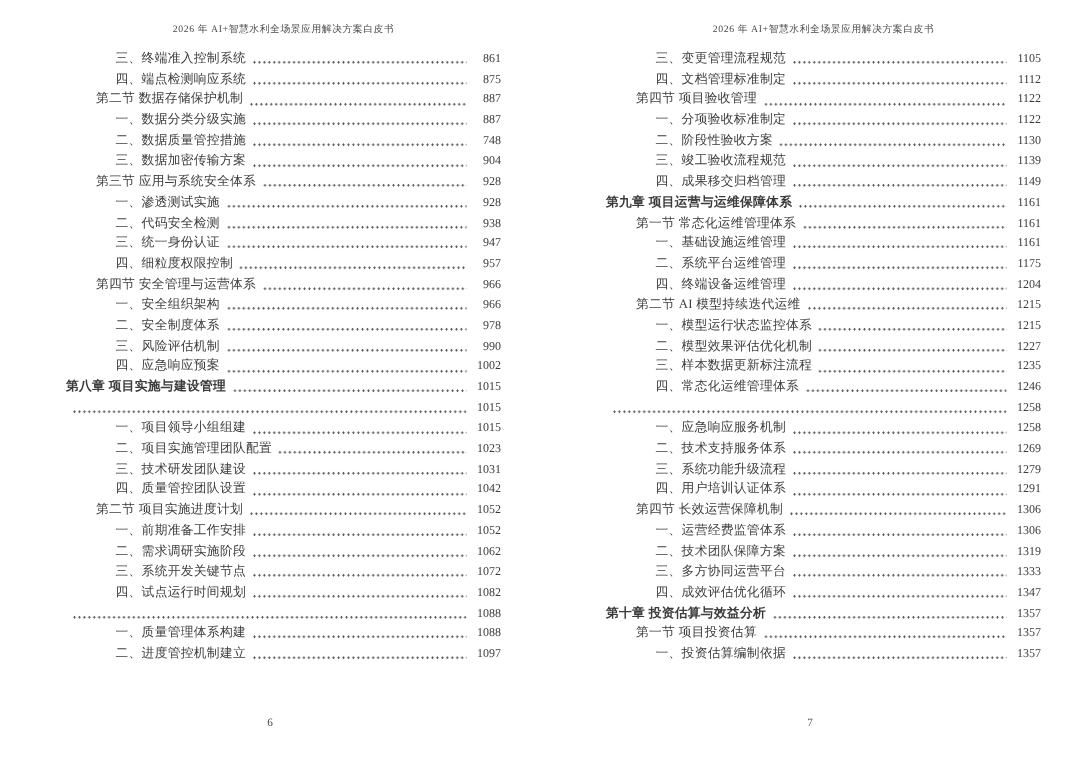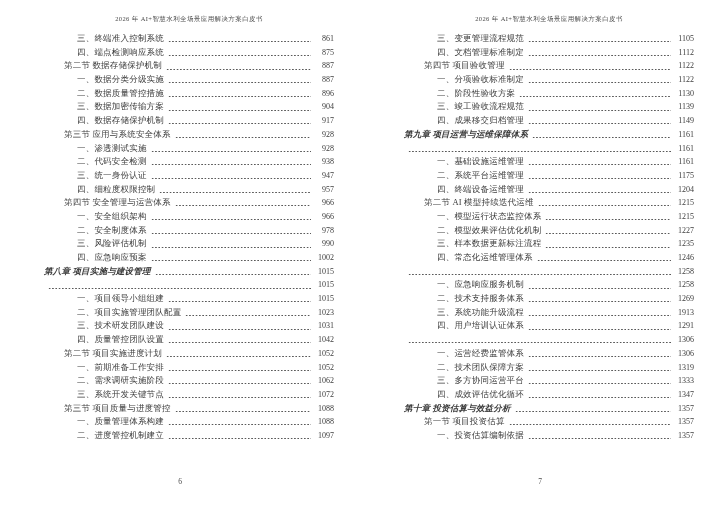--- a/index.html
+++ b/index.html
@@ -44,21 +44,21 @@
     align-items: baseline;
     height: 13.7px;
     font-size: 8.5px;
     line-height: 13.7px;
     color: #3c3c3c;
   }
   .toc-title {
     white-space: nowrap;
     letter-spacing: 0.2px;
   }
-  .toc-row.level-chapter .toc-title { padding-left: 0;  font-weight: bold; font-style: italic; }
+  .toc-row.level-chapter .toc-title { padding-left: 0;  font-weight: bold; }
   .toc-row.level-section .toc-title { padding-left: 20px; }
   .toc-row.level-item    .toc-title { padding-left: 33px; }
   .dot-leader {
     flex: 1;
     align-self: flex-end;
     height: 3px;
     margin: 0 3px 2.5px 4px;
     background-image: radial-gradient(circle, #5a5a5a 0.6px, rgba(0,0,0,0) 0.9px);
     background-size: 3.3px 3px;
     background-repeat: repeat-x;
@@ -109,34 +109,29 @@
 
         <div class="toc-row level-item">
           <span class="toc-title">一、数据分类分级实施</span>
           <span class="dot-leader"></span>
           <span class="toc-pagenum">887</span>
         </div>
 
         <div class="toc-row level-item">
           <span class="toc-title">二、数据质量管控措施</span>
           <span class="dot-leader"></span>
-          <span class="toc-pagenum">896</span>
+          <span class="toc-pagenum">748</span>
         </div>
 
         <div class="toc-row level-item">
           <span class="toc-title">三、数据加密传输方案</span>
           <span class="dot-leader"></span>
           <span class="toc-pagenum">904</span>
         </div>
 
-        <div class="toc-row level-item">
-          <span class="toc-title">四、数据存储保护机制</span>
-          <span class="dot-leader"></span>
-          <span class="toc-pagenum">917</span>
-        </div>
 
         <div class="toc-row level-section">
           <span class="toc-title">第三节 应用与系统安全体系</span>
           <span class="dot-leader"></span>
           <span class="toc-pagenum">928</span>
         </div>
 
         <div class="toc-row level-item">
           <span class="toc-title">一、渗透测试实施</span>
           <span class="dot-leader"></span>
@@ -243,23 +238,27 @@
           <span class="dot-leader"></span>
           <span class="toc-pagenum">1062</span>
         </div>
 
         <div class="toc-row level-item">
           <span class="toc-title">三、系统开发关键节点</span>
           <span class="dot-leader"></span>
           <span class="toc-pagenum">1072</span>
         </div>
 
-
-        <div class="toc-row level-section">
-          <span class="toc-title">第三节 项目质量与进度管控</span>
+        <div class="toc-row level-item">
+          <span class="toc-title">四、试点运行时间规划</span>
+          <span class="dot-leader"></span>
+          <span class="toc-pagenum">1082</span>
+        </div>
+
+        <div class="toc-row level-section">
           <span class="dot-leader"></span>
           <span class="toc-pagenum">1088</span>
         </div>
 
         <div class="toc-row level-item">
           <span class="toc-title">一、质量管理体系构建</span>
           <span class="dot-leader"></span>
           <span class="toc-pagenum">1088</span>
         </div>
 
@@ -318,20 +317,21 @@
           <span class="toc-pagenum">1149</span>
         </div>
 
         <div class="toc-row level-chapter">
           <span class="toc-title">第九章 项目运营与运维保障体系</span>
           <span class="dot-leader"></span>
           <span class="toc-pagenum">1161</span>
         </div>
 
         <div class="toc-row level-section">
+          <span class="toc-title">第一节 常态化运维管理体系</span>
           <span class="dot-leader"></span>
           <span class="toc-pagenum">1161</span>
         </div>
 
         <div class="toc-row level-item">
           <span class="toc-title">一、基础设施运维管理</span>
           <span class="dot-leader"></span>
           <span class="toc-pagenum">1161</span>
         </div>
 
@@ -391,30 +391,31 @@
 
         <div class="toc-row level-item">
           <span class="toc-title">二、技术支持服务体系</span>
           <span class="dot-leader"></span>
           <span class="toc-pagenum">1269</span>
         </div>
 
         <div class="toc-row level-item">
           <span class="toc-title">三、系统功能升级流程</span>
           <span class="dot-leader"></span>
-          <span class="toc-pagenum">1913</span>
+          <span class="toc-pagenum">1279</span>
         </div>
 
         <div class="toc-row level-item">
           <span class="toc-title">四、用户培训认证体系</span>
           <span class="dot-leader"></span>
           <span class="toc-pagenum">1291</span>
         </div>
 
         <div class="toc-row level-section">
+          <span class="toc-title">第四节 长效运营保障机制</span>
           <span class="dot-leader"></span>
           <span class="toc-pagenum">1306</span>
         </div>
 
         <div class="toc-row level-item">
           <span class="toc-title">一、运营经费监管体系</span>
           <span class="dot-leader"></span>
           <span class="toc-pagenum">1306</span>
         </div>
 

